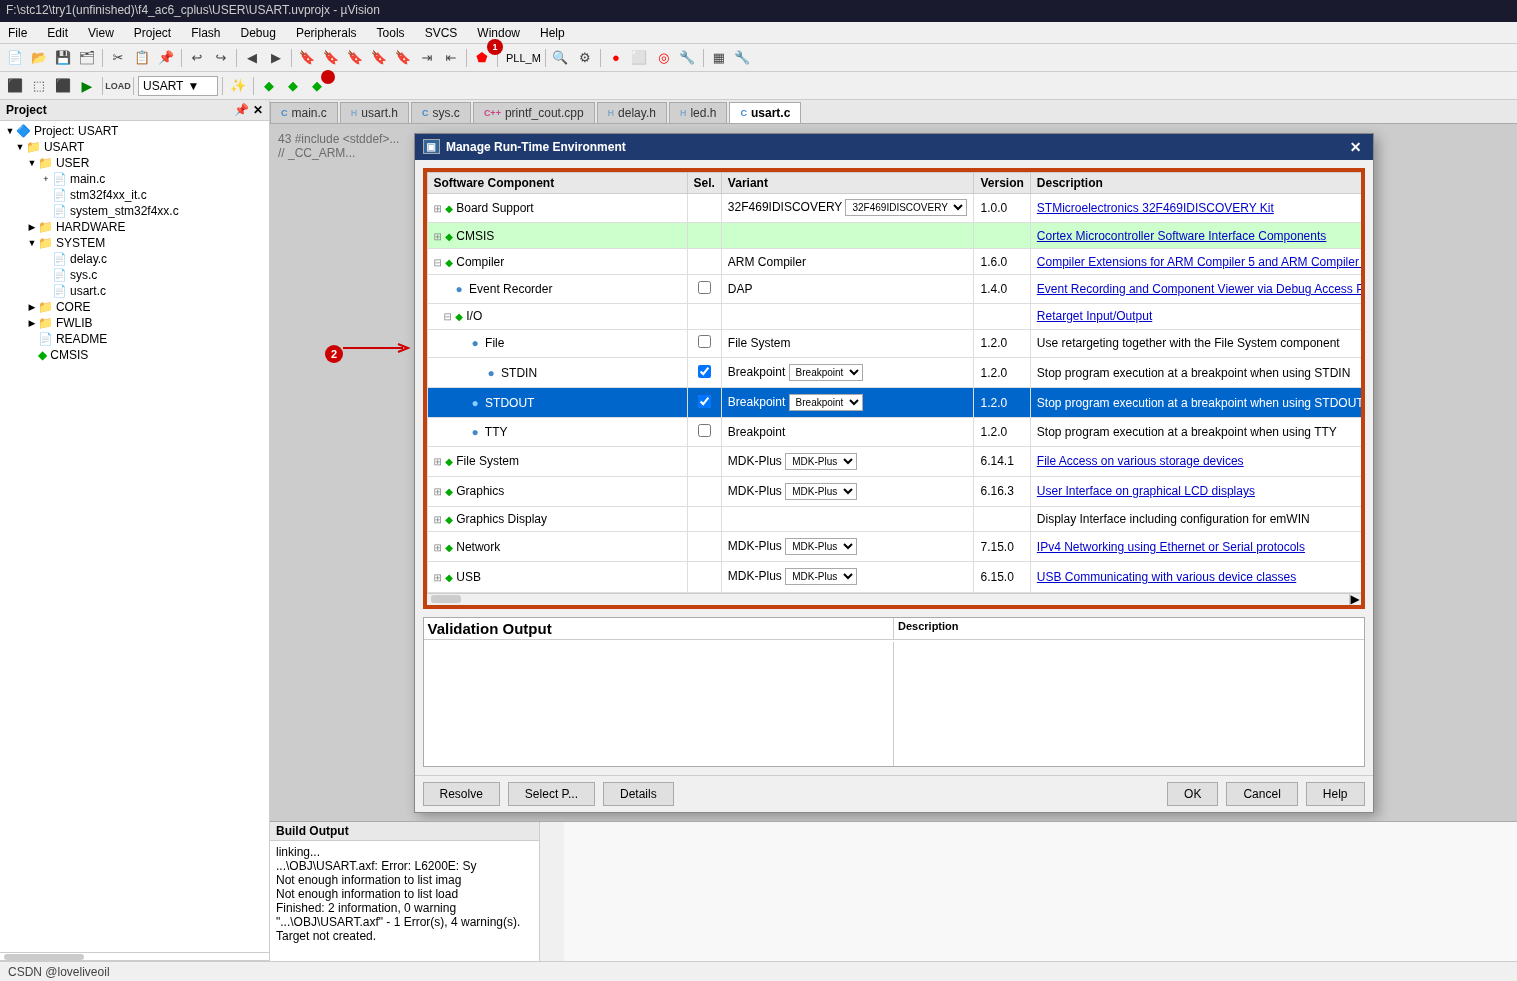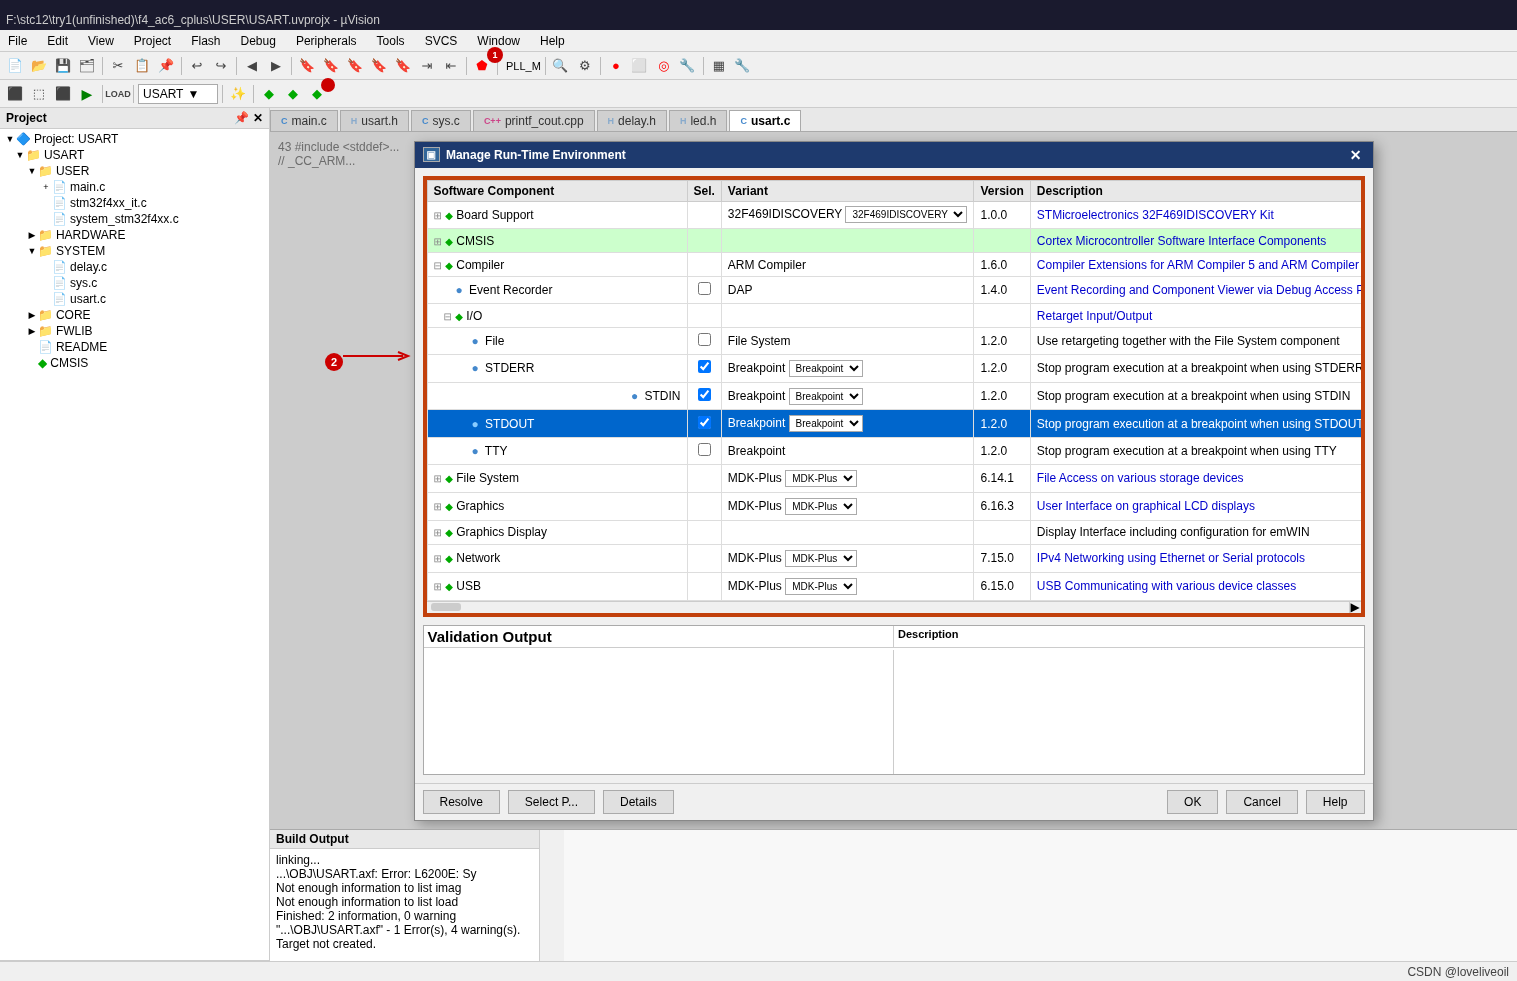--- a/index.html
+++ b/index.html
@@ -5,22 +5,22 @@
     * { box-sizing: border-box; margin: 0; padding: 0; font-family: 'Segoe UI', Tahoma, sans-serif; font-size: 12px; }
     body { background: #f0f0f0; overflow: hidden; width: 1517px; height: 981px; }
 
     
     #titlebar {
       background: #1a1a2e;
       color: #ccc;
       padding: 3px 6px;
       font-size: 11px;
       display: flex;
-      align-items: flex-end;
-      height: 30px;
+      align-items: flex-start;
+      height: 22px;
     }
 
     
     #menubar {
       background: #f0f0f0;
       border-bottom: 1px solid #ccc;
       padding: 2px 4px;
       display: flex;
       align-items: center;
       height: 22px;
@@ -162,21 +162,21 @@
       bottom: 0;
       width: 100%;
       height: 20px;
       background: #f0f0f0;
       border-top: 1px solid #ccc;
       display: flex;
       align-items: center;
       padding: 0 8px;
       font-size: 10px;
       color: #444;
-      justify-content: flex-end;
+      justify-content: flex-start;
     }
 
     
     #dialog-overlay {
       position: absolute;
       top: 0; left: 0; right: 0; bottom: 0;
       background: rgba(0,0,0,0.2);
       display: flex;
       align-items: center;
       justify-content: center;
@@ -239,21 +239,21 @@
       position: sticky;
       top: 0;
     }
     #rte-table td {
       border: 1px solid #ddd;
       padding: 2px 6px;
       white-space: nowrap;
     }
     .row-selected td { background: #0066cc; color: white; }
     .row-green td { background: #ccffcc; }
-    .link { color: #0000cc; cursor: pointer; }
+    .link { color: #0000cc; text-decoration: underline; cursor: pointer; }
     .checkbox-cell { text-align: center; }
     .green-diamond { color: #00aa00; font-size: 10px; }
     .plus-box { color: #888; font-size: 10px; }
     .variant-sel {
       border: 1px solid #aaa;
       font-size: 10px;
       padding: 1px 2px;
       background: white;
     }
 
@@ -674,38 +674,23 @@
                       <td style="padding-left:44px;margin-top:20px;">
                         <span style="color:#4488cc;margin-right:3px;">●</span>
                         File
                       </td>
                       <td class="checkbox-cell"><input type="checkbox" style=""></td>
                       <td>File System</td>
                       <td>1.2.0</td>
                       <td>Use retargeting together with the File System component</td>
                     </tr>
 
-                    <tr>
-                      <td style="padding-left:44px;">
-                        <span style="color:#4488cc;margin-right:3px;">●</span>
-                        STDERR
-                      </td>
-                      <td class="checkbox-cell">
-                        <input type="checkbox" checked="" style="">
-                      </td>
-                      <td>
-                        <span>Breakpoint</span>
-                        <select class="variant-sel"><option>Breakpoint</option></select>
-                      </td>
-                      <td>1.2.0</td>
-                      <td>Stop program execution at a breakpoint when using STDERR</td>
-                    </tr>
-
-                    <tr>
-                      <td style="padding-left:32px;text-align:right;">
+
+                    <tr>
+                      <td style="padding-left:60px;">
                         <span style="color:#4488cc;margin-right:3px;">●</span>
                         STDIN
                       </td>
                       <td class="checkbox-cell">
                         <input type="checkbox" checked="" style="">
                       </td>
                       <td>
                         <span>Breakpoint</span>
                         <select class="variant-sel"><option>Breakpoint</option></select>
                       </td>

